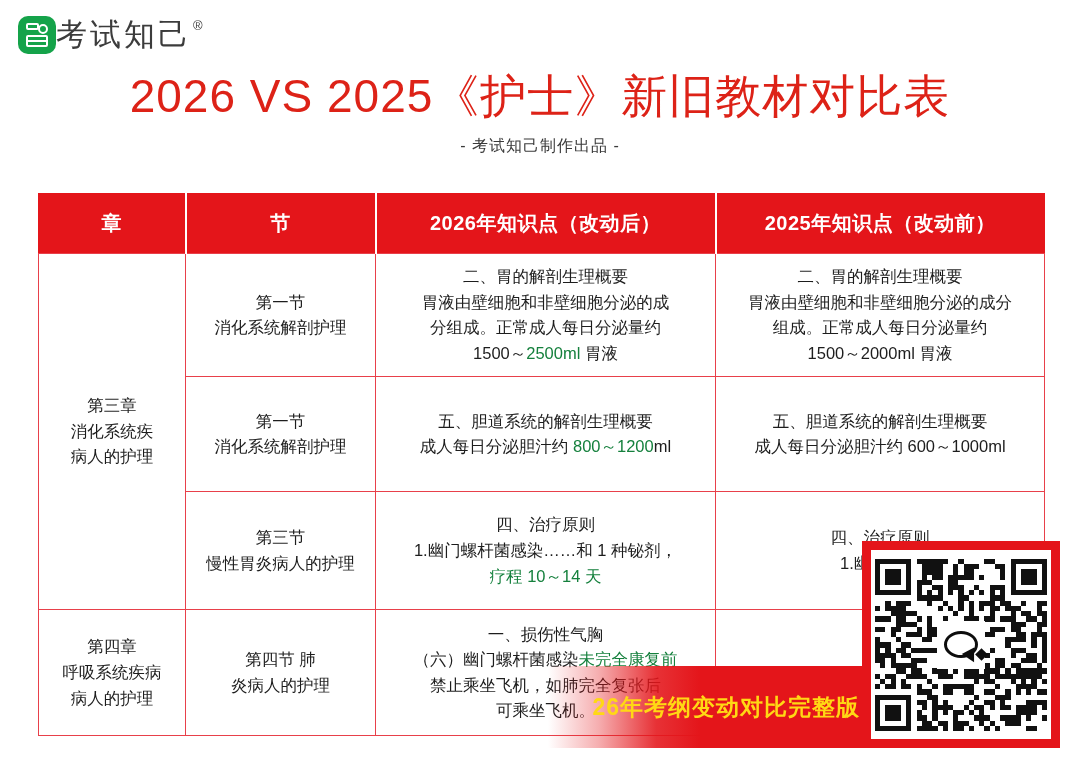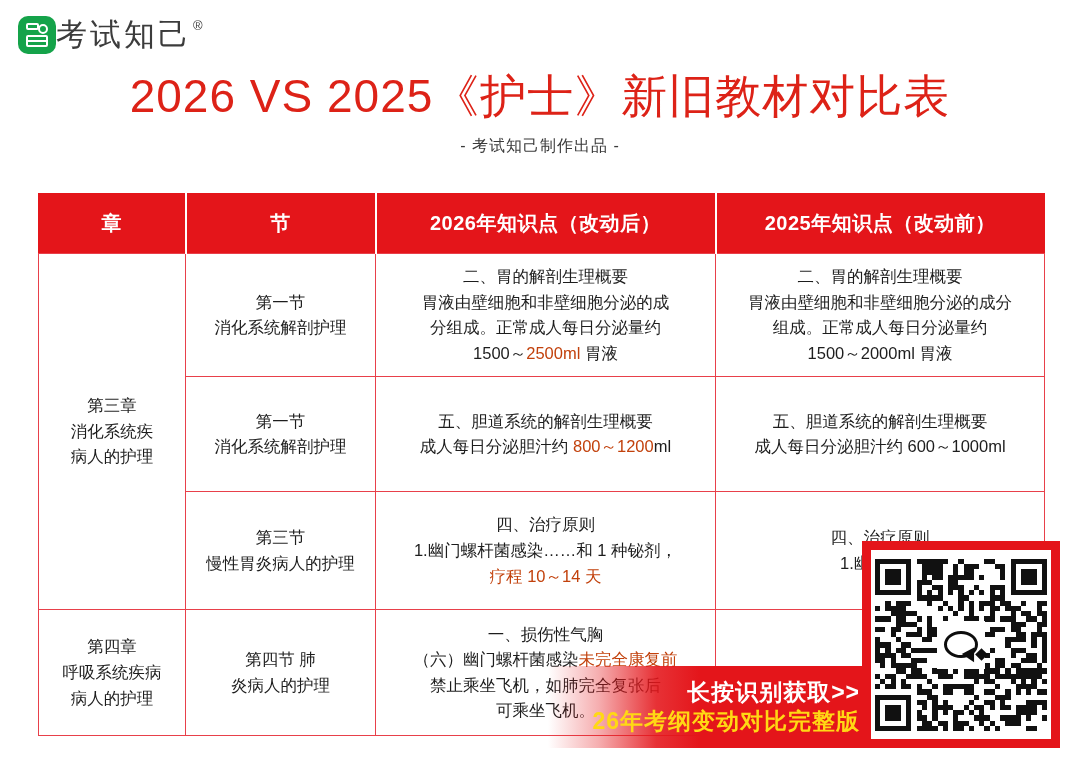--- a/index.html
+++ b/index.html
@@ -135,21 +135,21 @@
     color: #1d1d1d;
     font-size: 16.5px;
     line-height: 1.55;
     padding: 10px 6px;
     background: #ffffff;
   }
   td.chapter-cell, td.section-cell {
     font-size: 16.5px;
   }
   .red {
-    color: #c2410c;
+    color: #15803d;
   }
   .ln { display: block; }
 
   
   .qr-panel {
     position: absolute;
     left: 862px;
     top: 541px;
     width: 198px;
     height: 207px;
@@ -353,21 +353,20 @@
         <td>
           <span class="ln">一、</span>
           <span class="ln">（六）健康教</span>
         </td>
       </tr>
     </tbody>
   </table>
 </div>
 
 <div class="qr-banner">
-  <div class="l1">长按识别获取&gt;&gt;</div>
   <div class="l2">26年考纲变动对比完整版</div>
 </div>
 
 <div class="qr-panel">
   <div class="qr-inner">
     <svg width="172" height="172" viewBox="0 0 33 33" shape-rendering="crispEdges">
       <rect width="33" height="33" fill="#ffffff"></rect>
       <g fill="#111111" id="qrmod">
           <rect x="0" y="0" width="1" height="1"></rect>
           <rect x="1" y="0" width="1" height="1"></rect>

